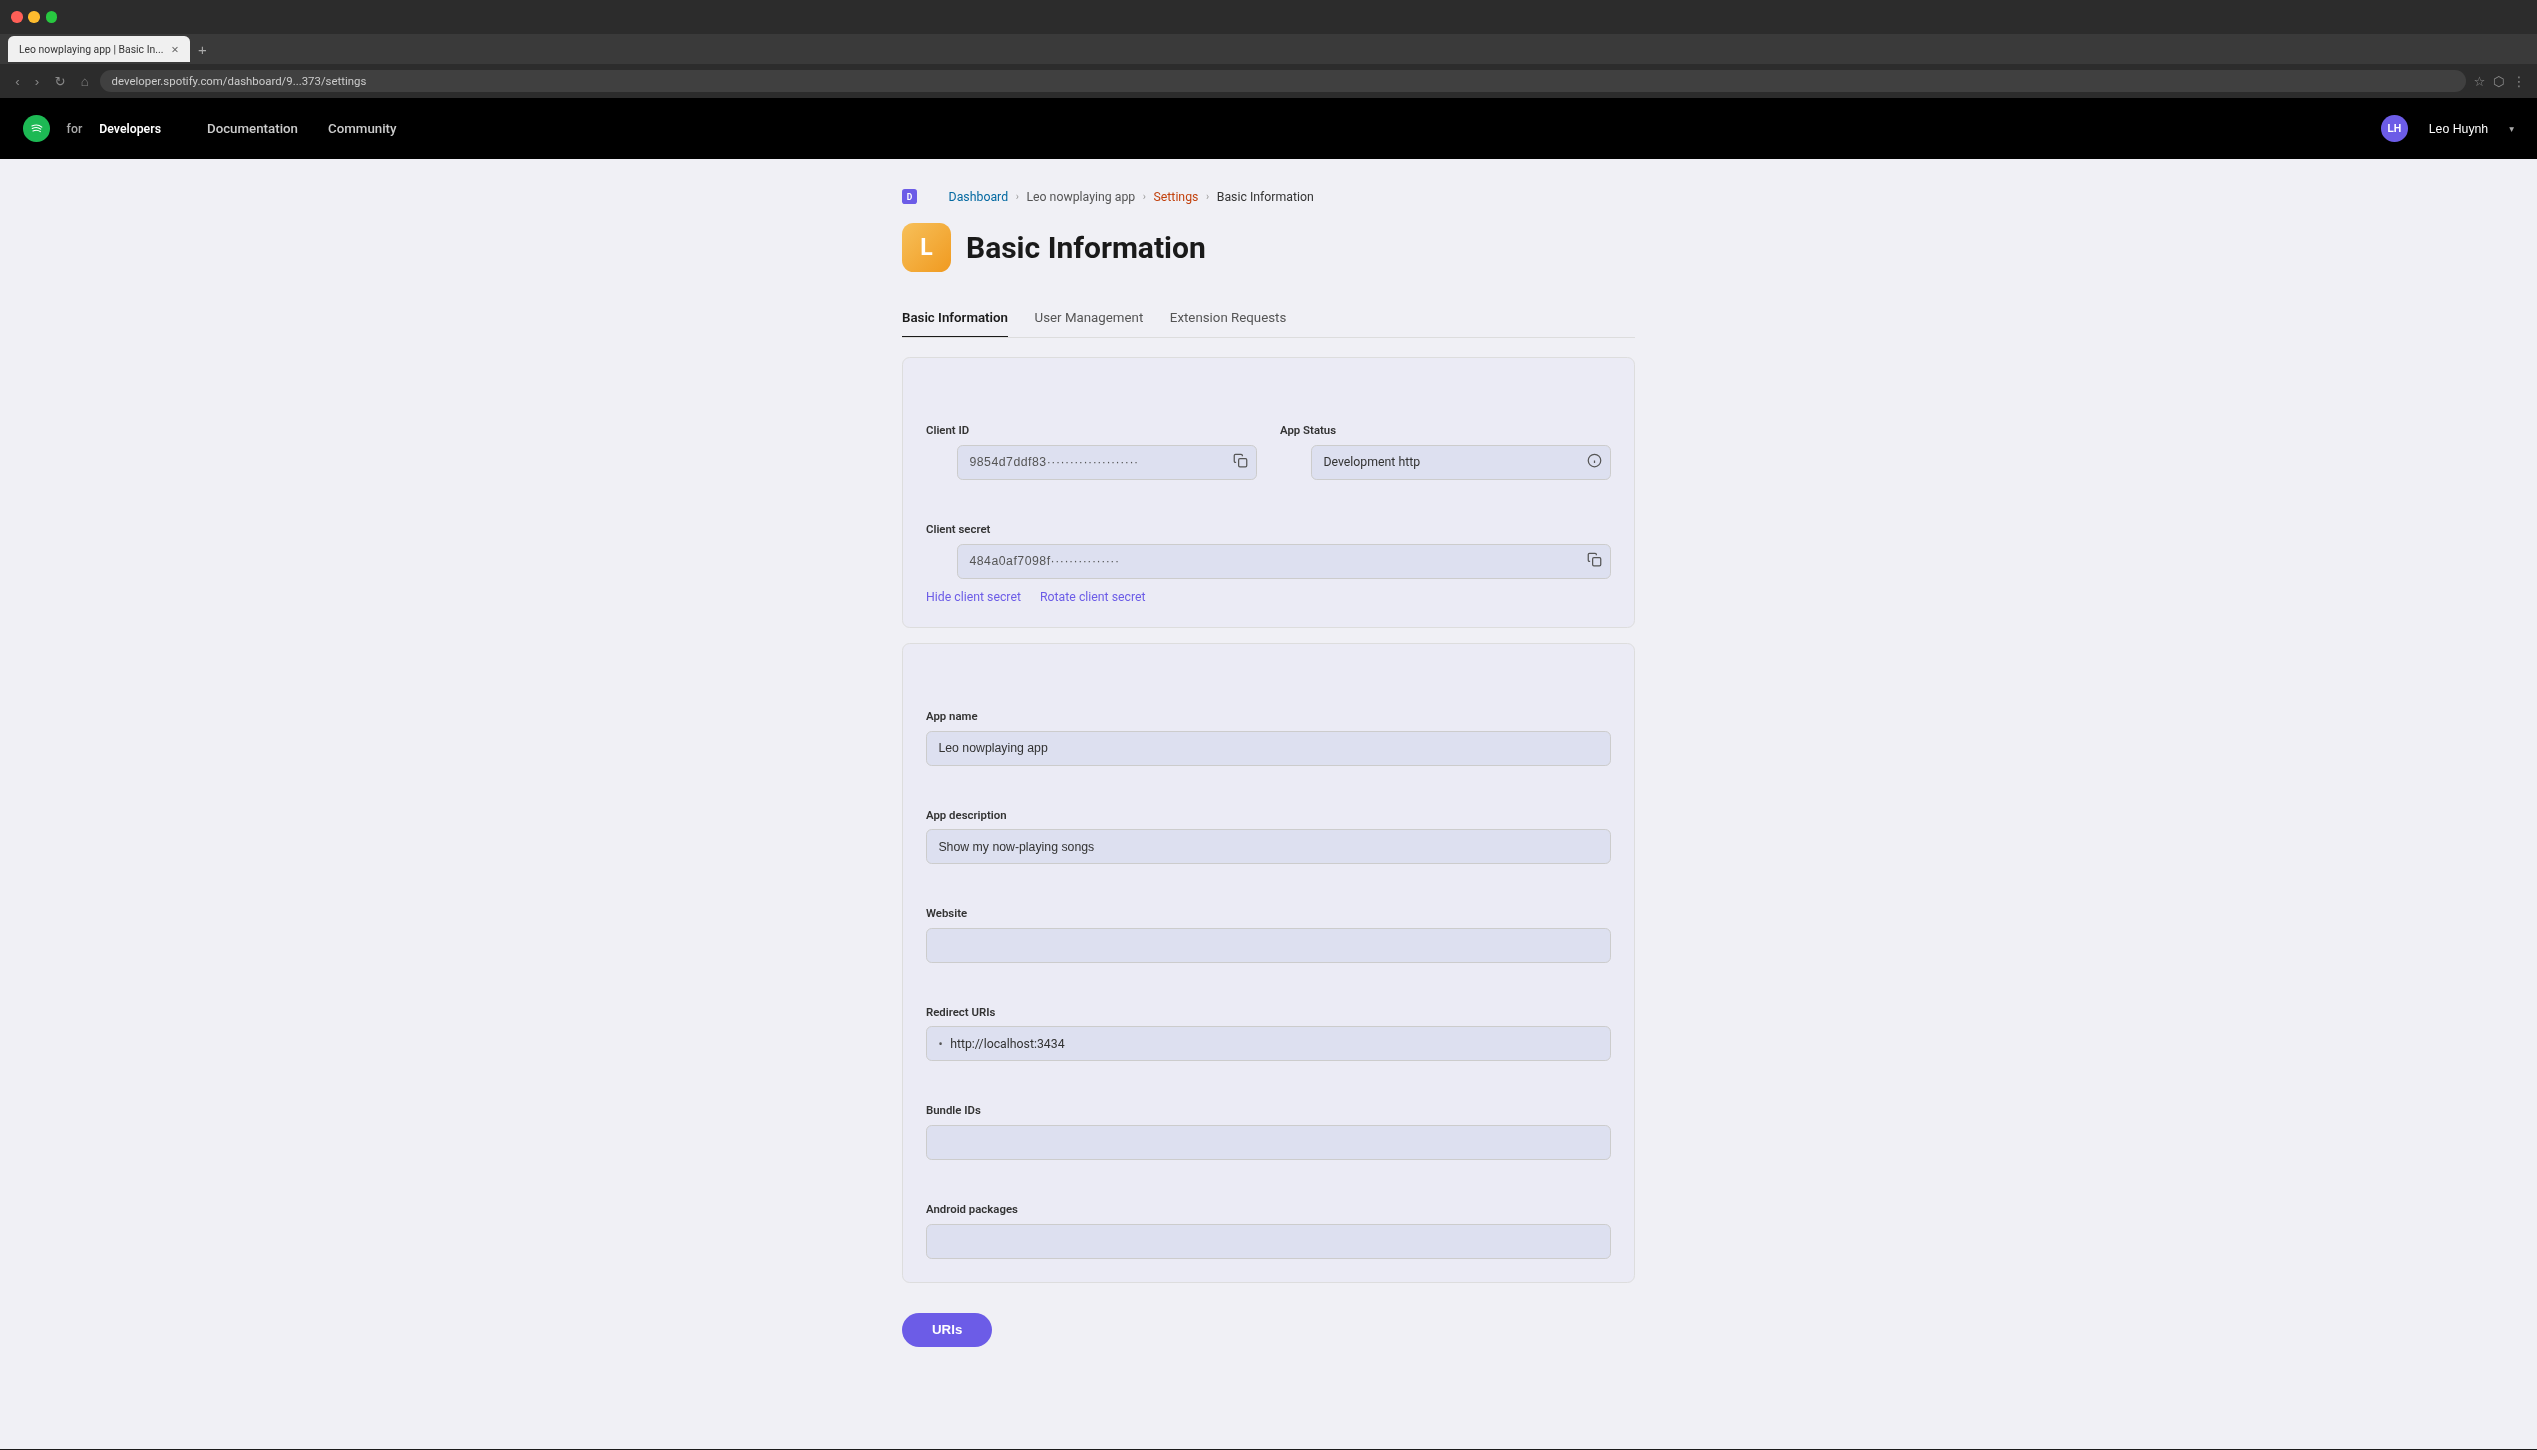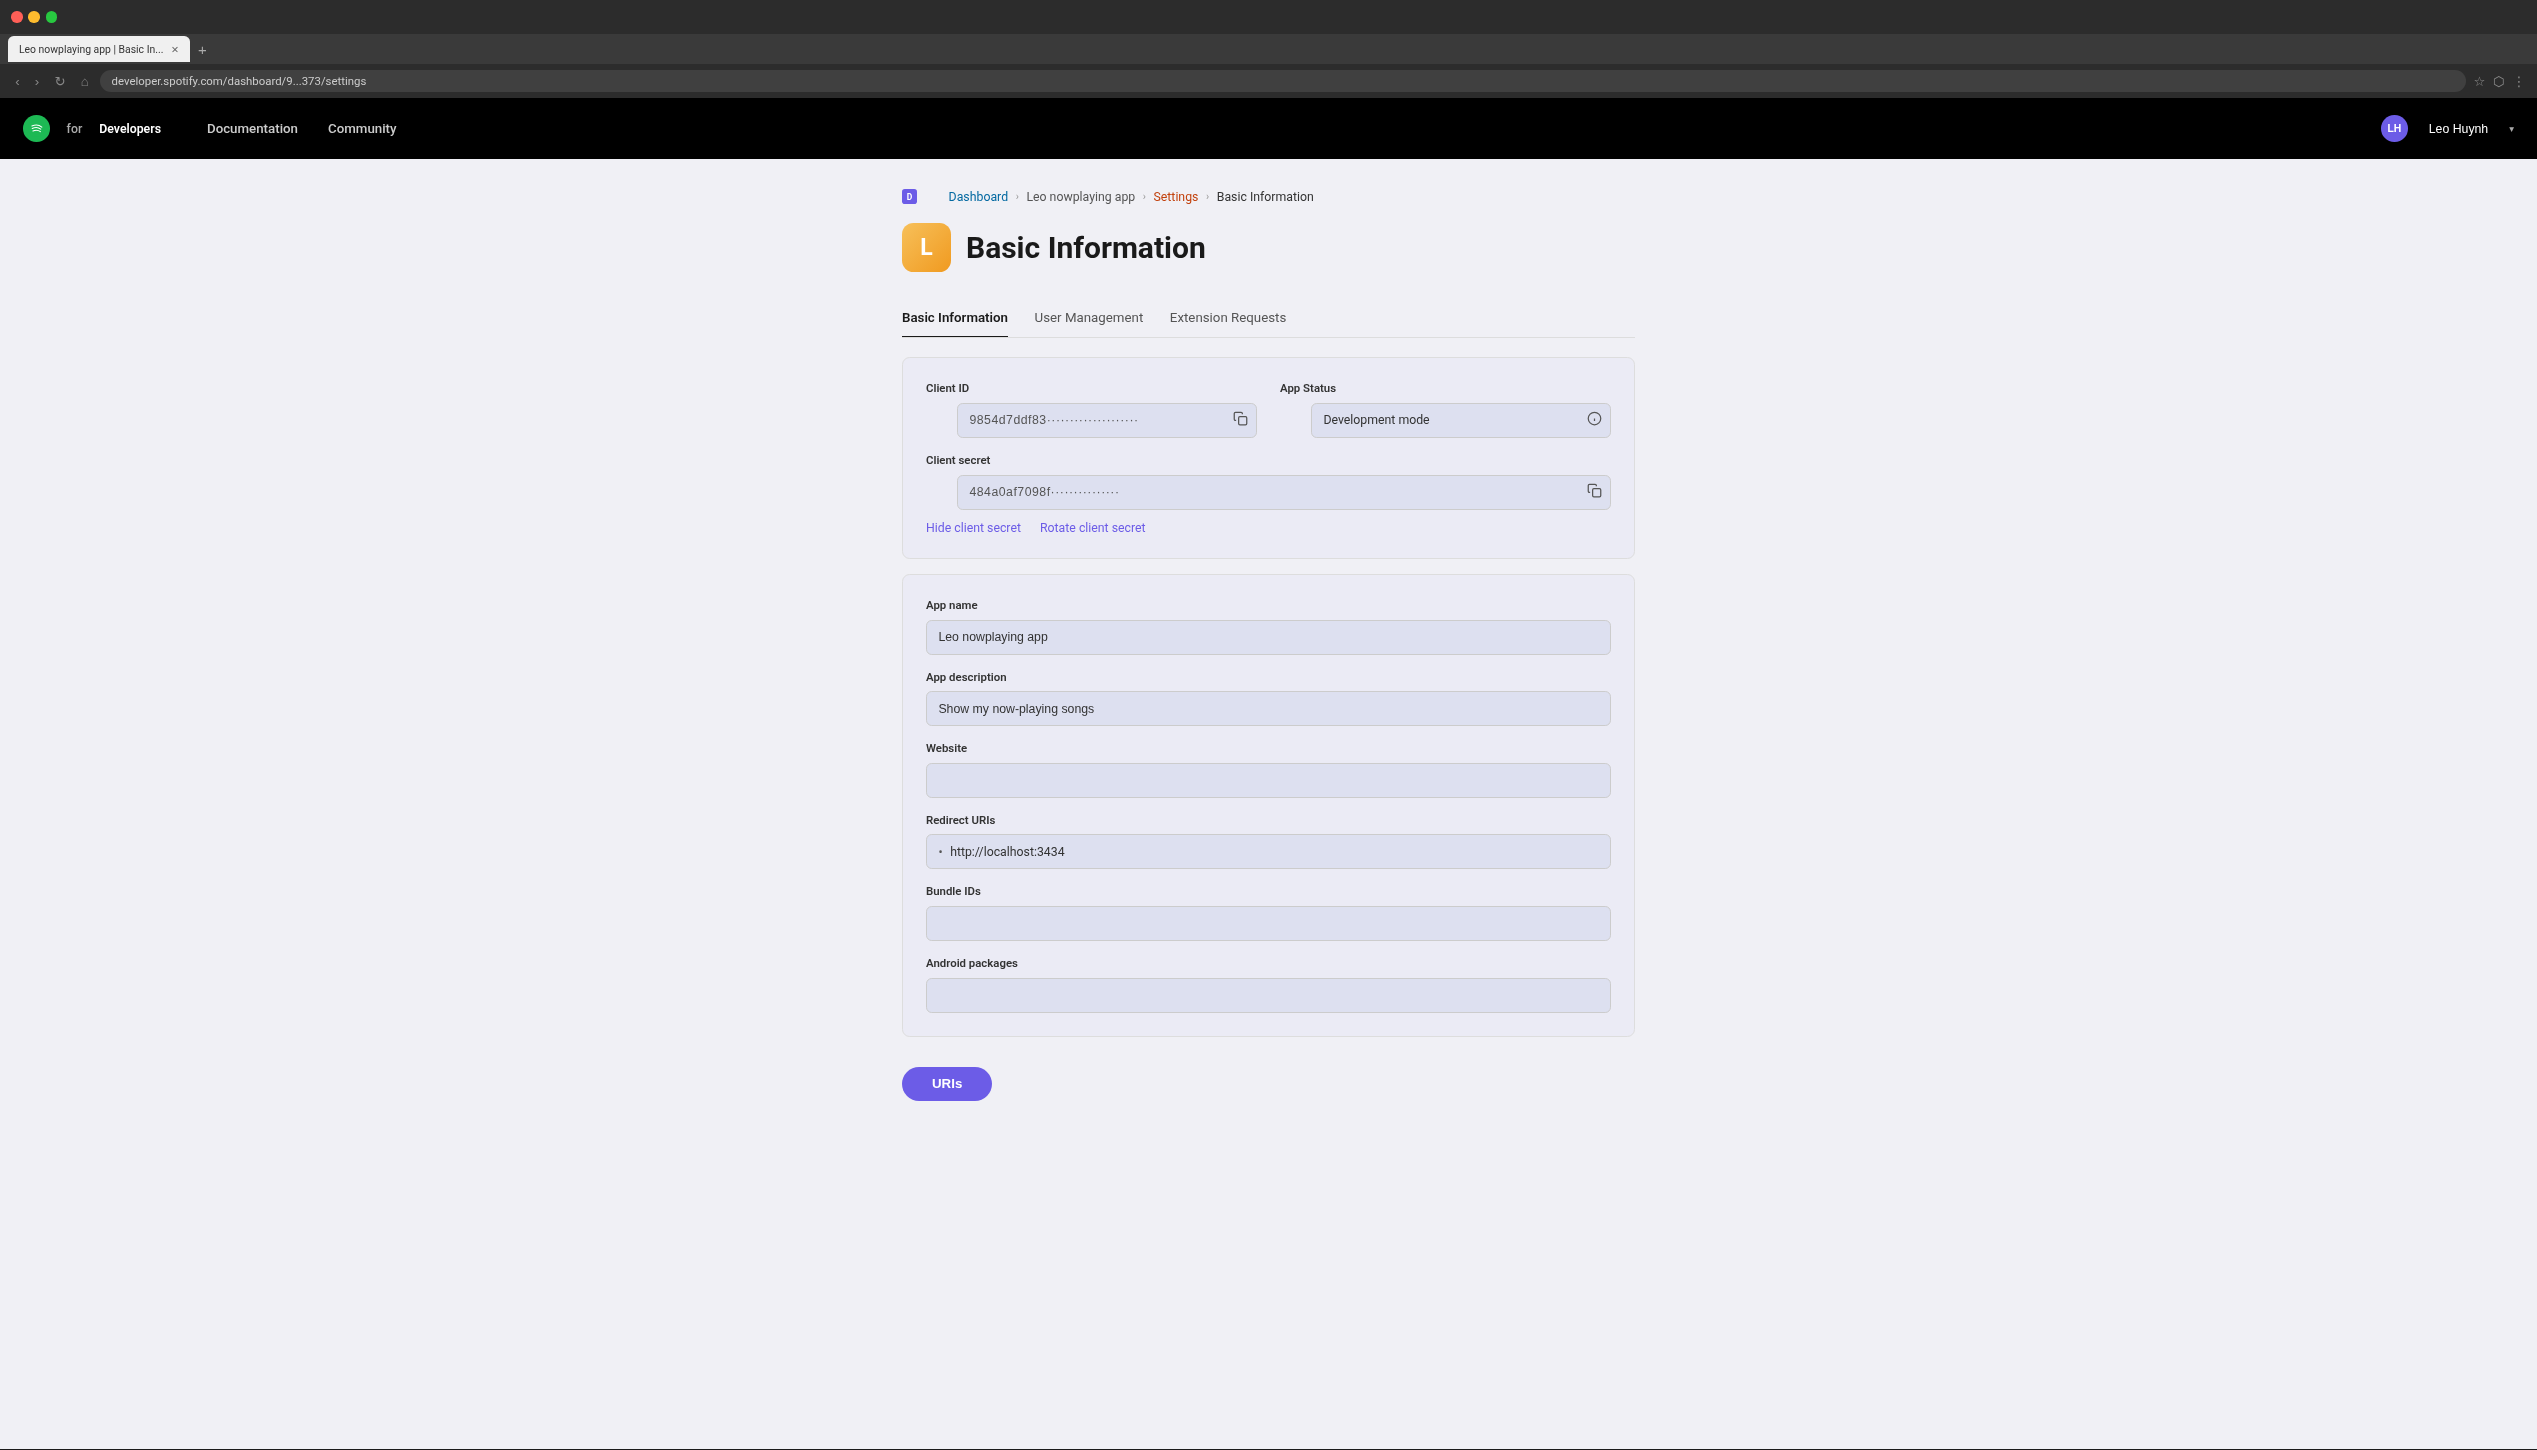--- a/index.html
+++ b/index.html
@@ -55,21 +55,21 @@
     .tabs-bar { display: flex; gap: 0; border-bottom: 0.9px solid #ddd; margin-bottom: 0; }
     .tab-item { padding: 11.4px 0; margin-right: 26.6px; font-size: 13.3px; color: #555; cursor: pointer; border-bottom: 1.9px solid transparent; text-decoration: none; }
     .tab-item.active { color: #1a1a1a; font-weight: 600; border-bottom: 1.9px solid #1a1a1a; }
 
     
     .card { background: #ebebf5; border-radius: 7.6px; padding: 23px; margin-bottom: 15px; border: 0.9px solid #ddd; }
 
     
     .form-row { display: flex; gap: 23px; margin-bottom: 15px; }
     .form-field { flex: 1; }
-    .form-label { font-size: 11.4px; font-weight: 600; color: #333; margin-bottom: 7.6px; display: block; }
+    .form-label { font-size: 11.4px; font-weight: 600; color: #333; margin-bottom: 7.6px; display: block; margin-top: 42px; }
     .form-input-wrapper { position: relative; display: flex; align-items: center; padding-left: 31px; }
     .form-input { width: 100%; background: #dde0f0; border: 0.9px solid #ccc; border-radius: 5.7px; padding: 9.5px 38px 9.5px 11.4px; font-size: 12.3px; color: #333; outline: none; }
     .form-input-readonly { background: #dde0f0; color: #555; }
     .copy-btn { position: absolute; right: 9.5px; background: none; border: none; cursor: pointer; color: #555; font-size: 13.3px; }
     .info-btn { position: absolute; right: 9.5px; background: none; border: none; cursor: pointer; color: #555; font-size: 13.3px; }
     .status-badge { background: #dde0f0; border: 0.9px solid #ccc; border-radius: 5.7px; padding: 9.5px 38px 9.5px 11.4px; font-size: 12.3px; color: #333; flex: 1; }
 
     
     .form-links { display: flex; gap: 19px; margin-top: 7.6px; }
     .form-link { color: #6c5ce7; font-size: 12.3px; text-decoration: none; }
@@ -190,21 +190,21 @@
                 <svg width="15" height="15" viewBox="0 0 24 24" fill="none" stroke="currentColor" stroke-width="2">
                   <rect x="9" y="9" width="13" height="13" rx="2" ry="2"></rect>
                   <path d="M5 15H4a2 2 0 0 1-2-2V4a2 2 0 0 1 2-2h9a2 2 0 0 1 2 2v1"></path>
                 </svg>
               </button>
             </div>
           </div>
           <div class="form-field">
             <label class="form-label">App Status</label>
             <div class="form-input-wrapper">
-              <div class="status-badge">Development mode</div>
+              <div class="status-badge">Development http</div>
               <button class="info-btn" title="Info">
                 <svg width="15" height="15" viewBox="0 0 24 24" fill="none" stroke="currentColor" stroke-width="2">
                   <circle cx="12" cy="12" r="10"></circle>
                   <line x1="12" y1="8" x2="12" y2="8"></line>
                   <line x1="12" y1="12" x2="12" y2="16"></line>
                 </svg>
               </button>
             </div>
           </div>
         </div>

